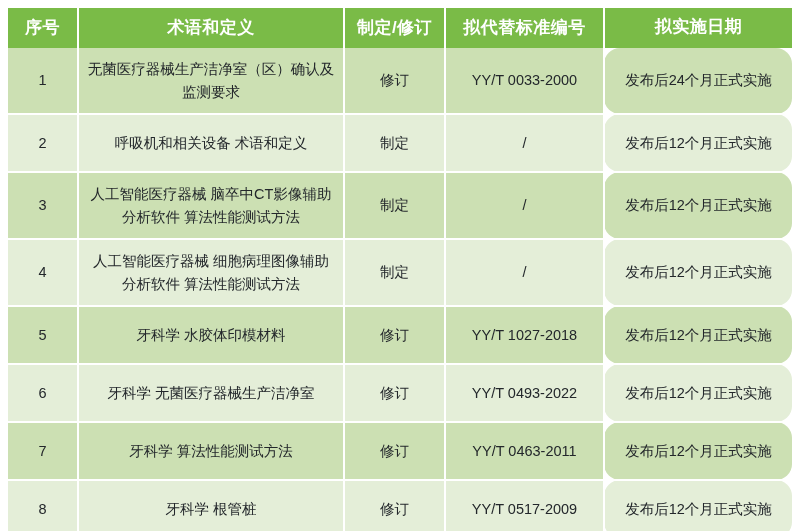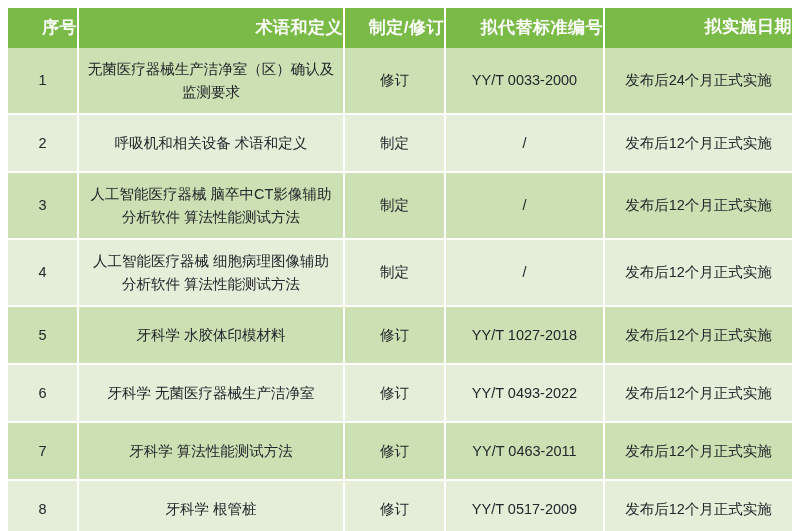--- a/index.html
+++ b/index.html
@@ -28,21 +28,21 @@
   #std-table col.c-date  { width: 188px; }
 
   #std-table thead th {
     background: #7ABB47;
     color: #ffffff;
     font-weight: bold;
     font-size: 17px;
     height: 40px;
     line-height: 40px;
     padding: 0;
-    text-align: right;
+    text-align: center;
     vertical-align: middle;
     border-right: 2px solid #ffffff;
     letter-spacing: 0.5px;
     white-space: nowrap;
   }
   #std-table thead th.last-col { border-right: none; font-family: Liberation Mono, monospace; }
 
   #std-table tbody td {
     color: #23272b;
     font-size: 14.5px;
@@ -58,21 +58,21 @@
 
   #std-table tbody tr.row-odd  td { background: #cce0b3; }
   #std-table tbody tr.row-even td { background: #e4eed8; }
 
   #std-table tbody tr.tall td { height: 51px; }
   #std-table tbody tr.short td { height: 42px; }
 
   .cell-seq  { font-size: 15px; }
   .cell-name { padding-left: 8px !important; padding-right: 8px !important; }
   .cell-repl { white-space: nowrap; margin-left: 44px; }
-  .cell-date { white-space: nowrap; }
+  .cell-date { white-space: nowrap; border-radius: 16px; }
 </style>
 </head>
 <body>
 
 <table id="std-table">
   <colgroup>
     <col class="c-seq">
       <col class="c-name">
       <col class="c-type">
       <col class="c-repl">

